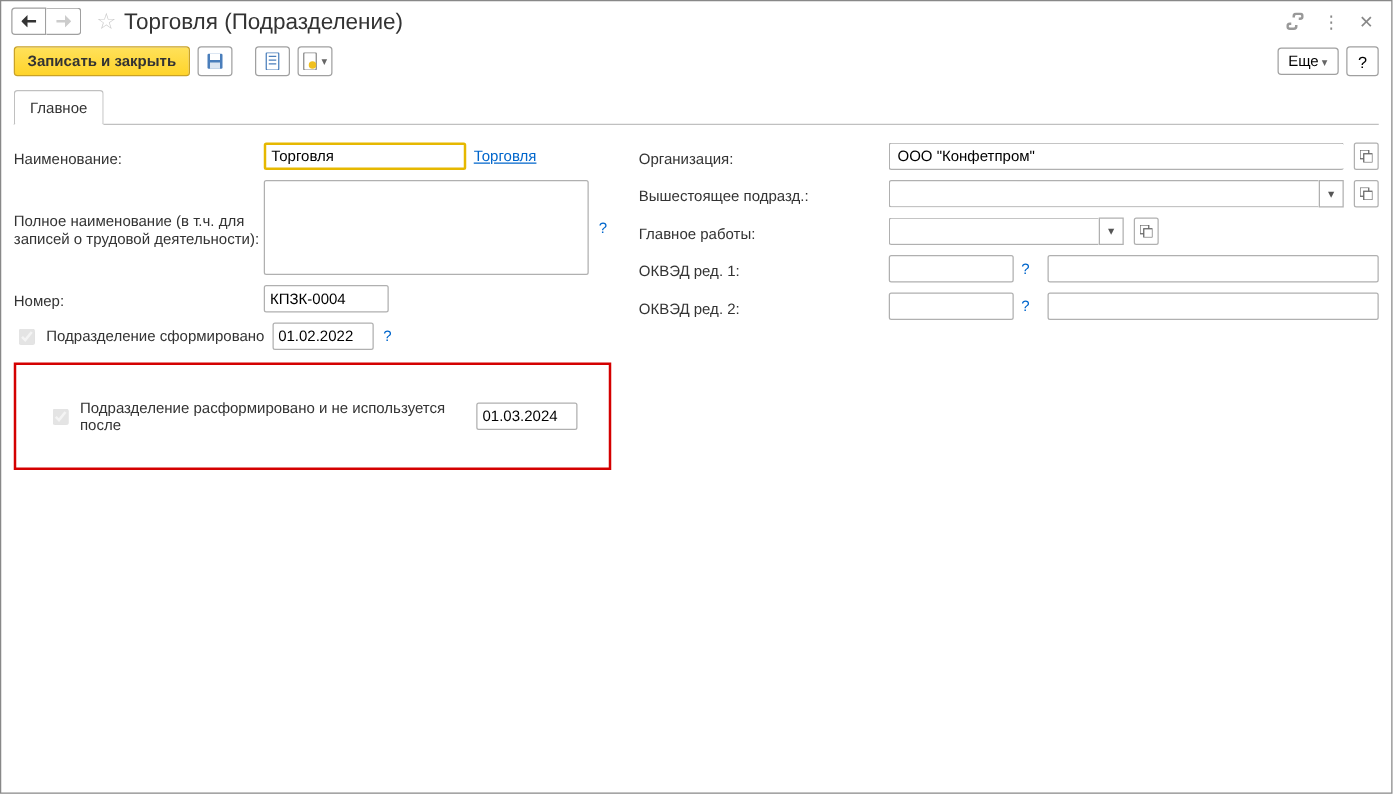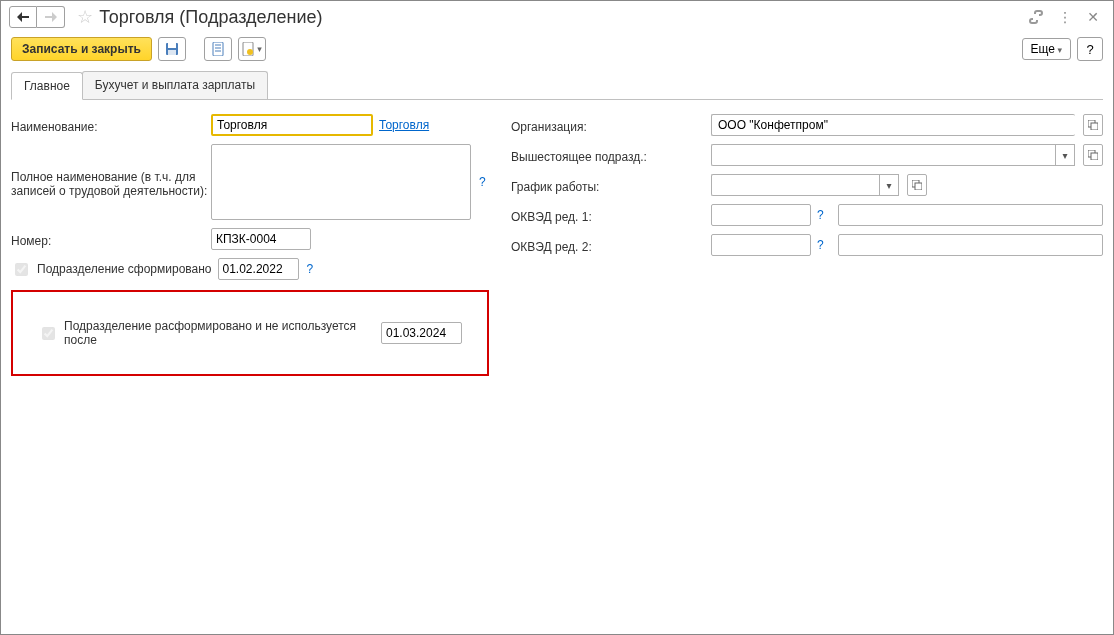--- a/index.html
+++ b/index.html
@@ -164,21 +164,20 @@
         <circle cx="8" cy="10" r="3" fill="#f0c020"></circle>
       </svg>
   </div>
   <div class="toolbar-spacer"></div>
   <button class="btn-more">Еще</button>
   <button class="btn-help">?</button>
 </div>
 
 <div class="tabs">
   <div class="tab active">Главное</div>
-  <div class="tab">Бухучет и выплата зарплаты</div>
 </div>
 
 <div class="form-body">
 
   <div class="col col-left">
     <div class="row">
       <div class="row-label">Наименование:</div>
       <div class="row-field">
         <input class="text name-input" value="Торговля" style="">
         <span class="link">Торговля</span>
@@ -236,21 +235,21 @@
         </div>
         <div class="open-btn">
           <svg width="10" height="10" viewBox="0 0 10 10">
               <rect x="0" y="0" width="7" height="7" fill="none" stroke="#666"></rect>
               <rect x="3" y="3" width="7" height="7" fill="#fff" stroke="#666"></rect>
             </svg>
         </div>
       </div>
     </div>
     <div class="row">
-      <div class="row-label">График работы:</div>
+      <div class="row-label">Главное работы:</div>
       <div class="row-field-right">
         <div class="lookup" style="flex:0 0 140px;">
           <input value="" style="">
           <div class="lookup-btn">▾</div>
         </div>
         <div class="open-btn">
           <svg width="10" height="10" viewBox="0 0 10 10">
               <rect x="0" y="0" width="7" height="7" fill="none" stroke="#666"></rect>
               <rect x="3" y="3" width="7" height="7" fill="#fff" stroke="#666"></rect>
             </svg>

